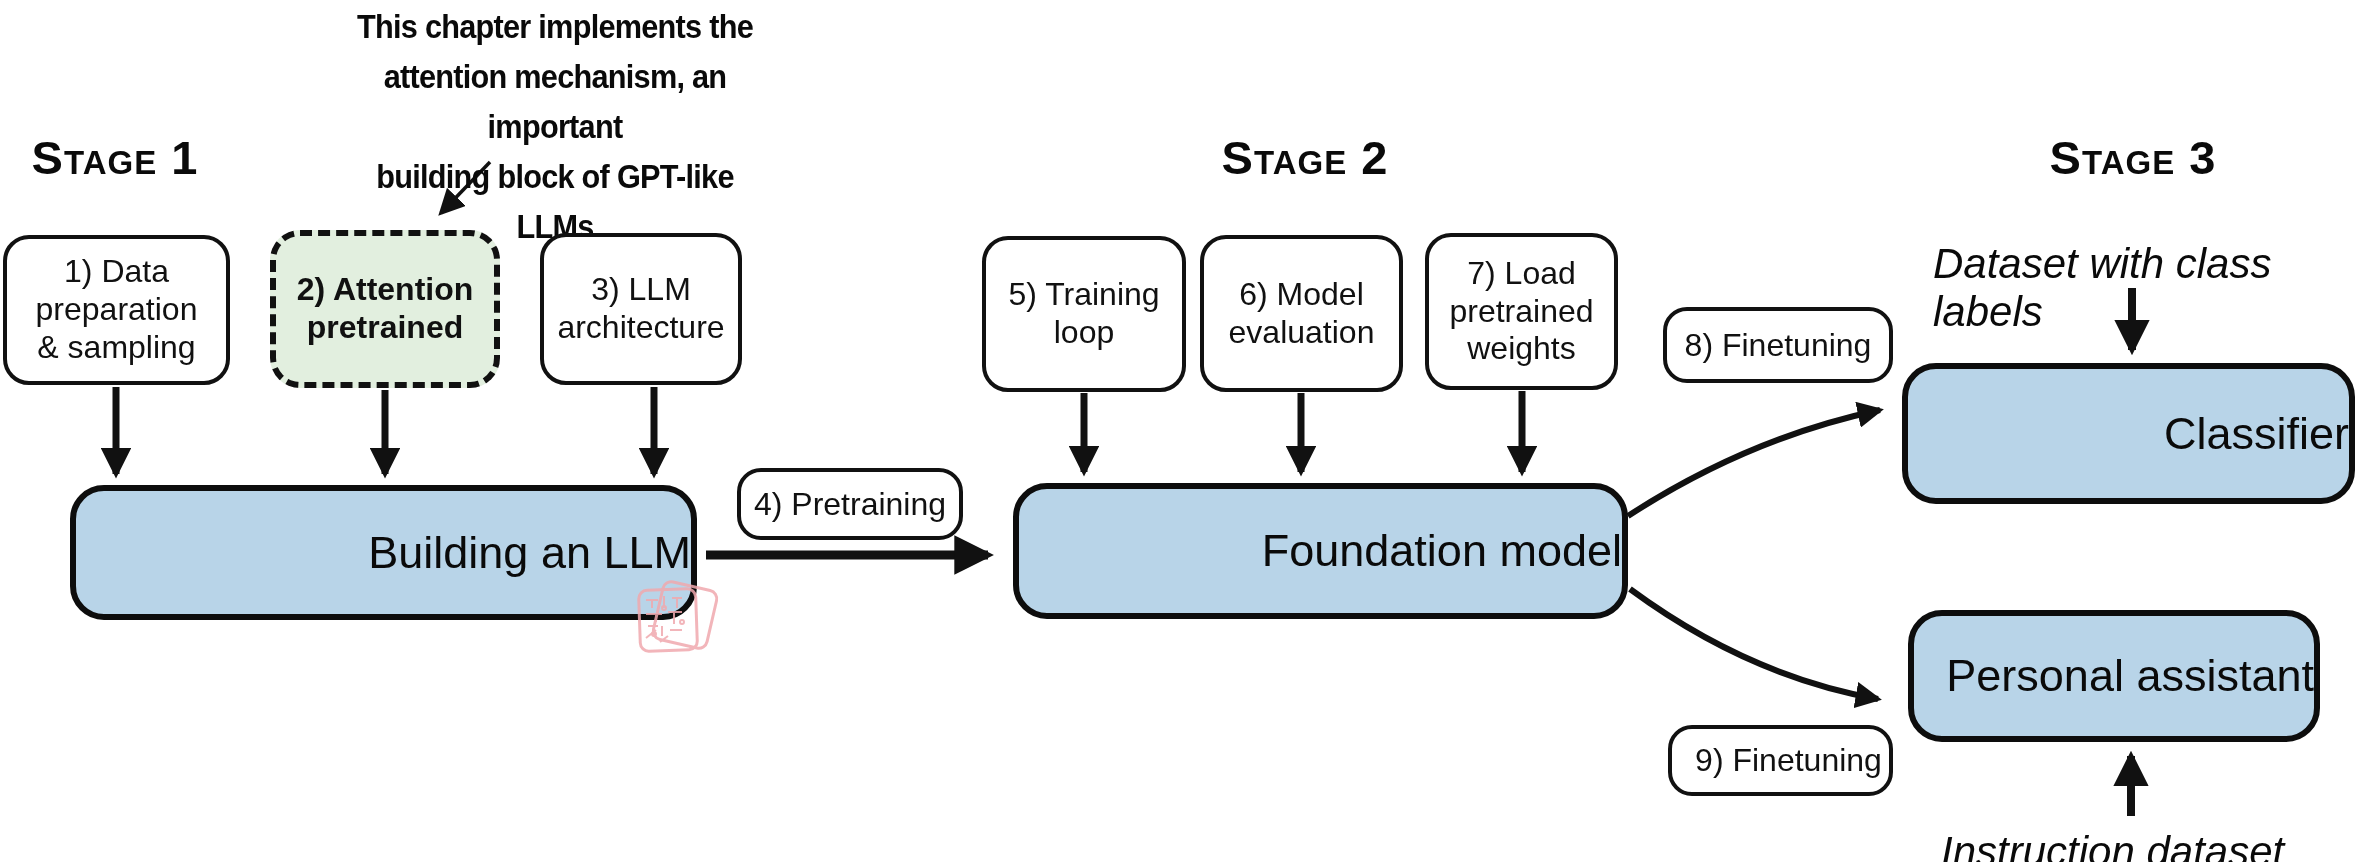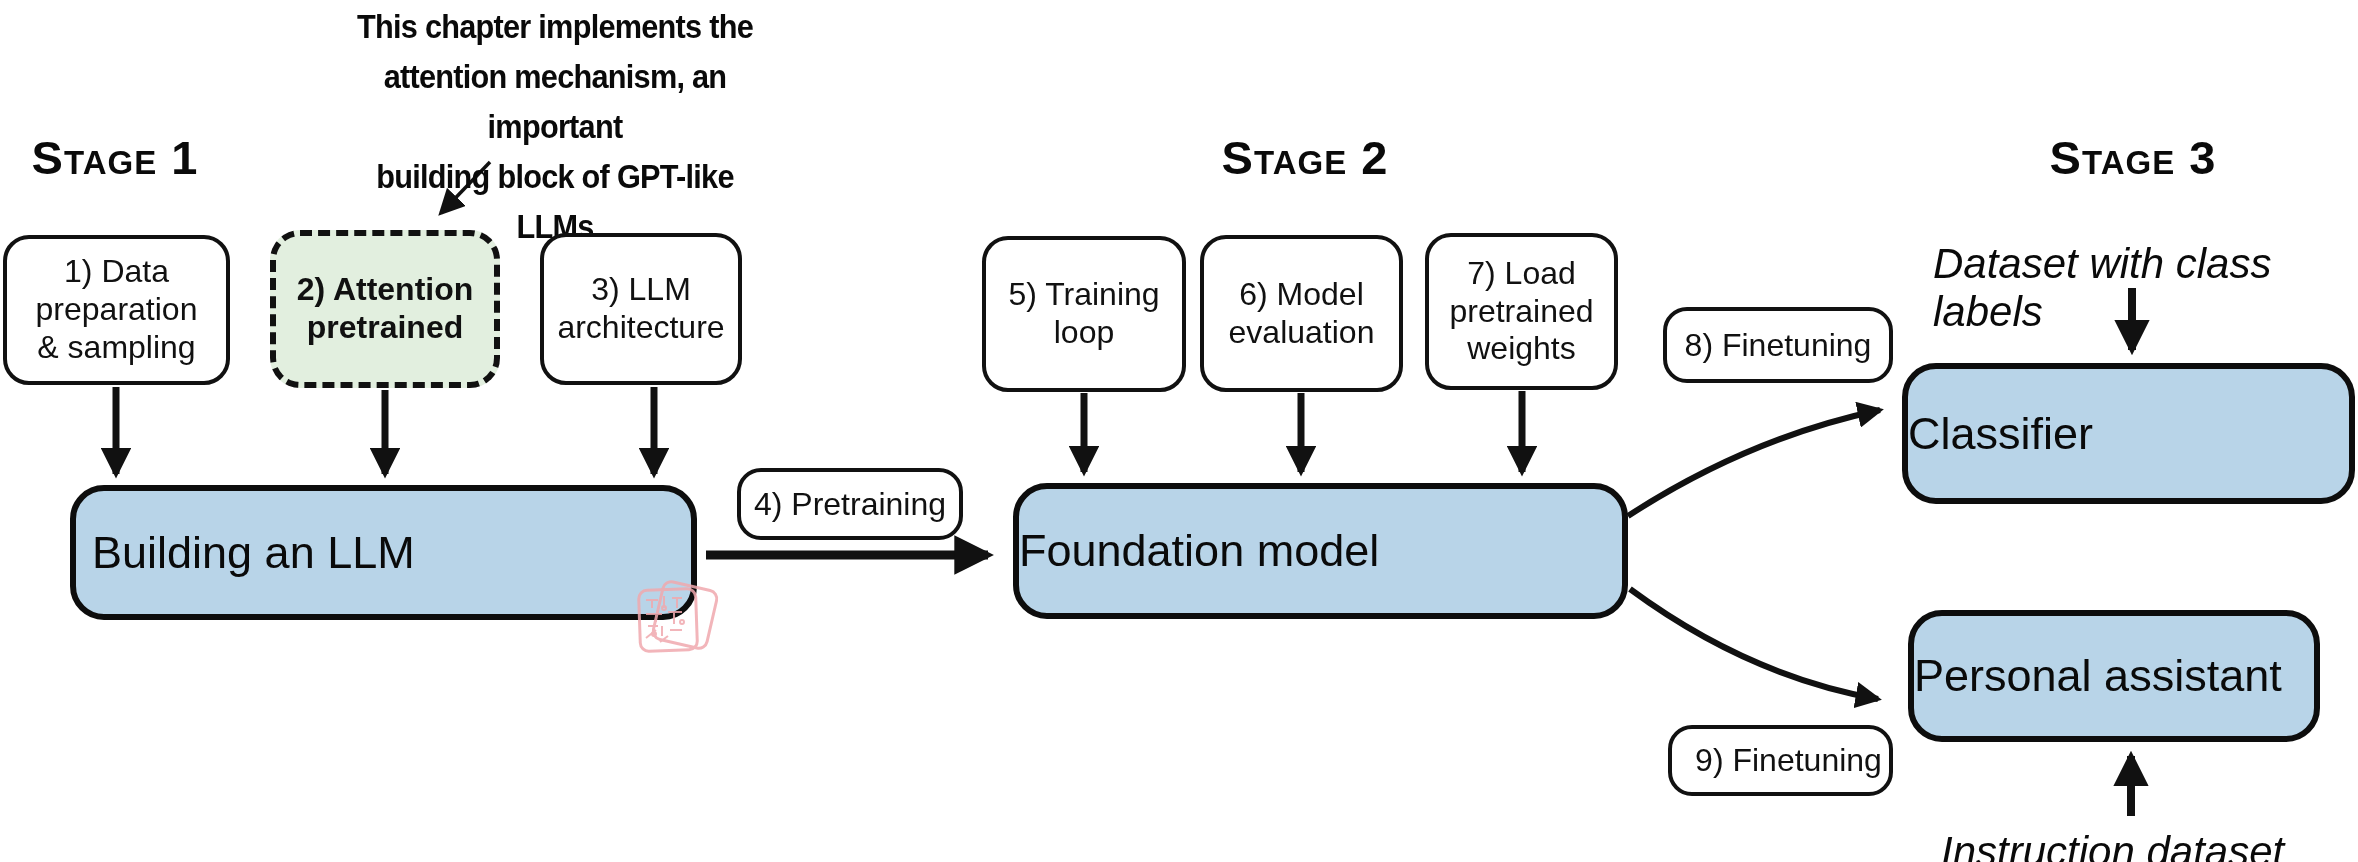--- a/index.html
+++ b/index.html
@@ -48,21 +48,21 @@
   .b-arch{left:540px;top:233px;width:202px;height:152px;}
   .b-train{left:982px;top:236px;width:204px;height:156px;}
   .b-eval{left:1200px;top:235px;width:203px;height:157px;}
   .b-load{left:1425px;top:233px;width:193px;height:157px;}
 
   
   .bluebox{
     position:absolute;box-sizing:border-box;
     background:var(--box-blue,#b8d4e8);
     border:6px solid #0d0d0d;border-radius:34px;
-    display:flex;align-items:center;justify-content:flex-start;
+    display:flex;align-items:center;justify-content:flex-end;
     font-size:45px;color:#0a0a0a;
   }
   .b-building{left:70px;top:485px;width:627px;height:135px;padding-left:16px;}
   .b-foundation{left:1013px;top:483px;width:615px;height:136px;}
   .b-classifier{left:1902px;top:363px;width:453px;height:141px;}
   .b-personal{left:1908px;top:610px;width:412px;height:132px;}
 
   
   .labelbox{
     position:absolute;box-sizing:border-box;

